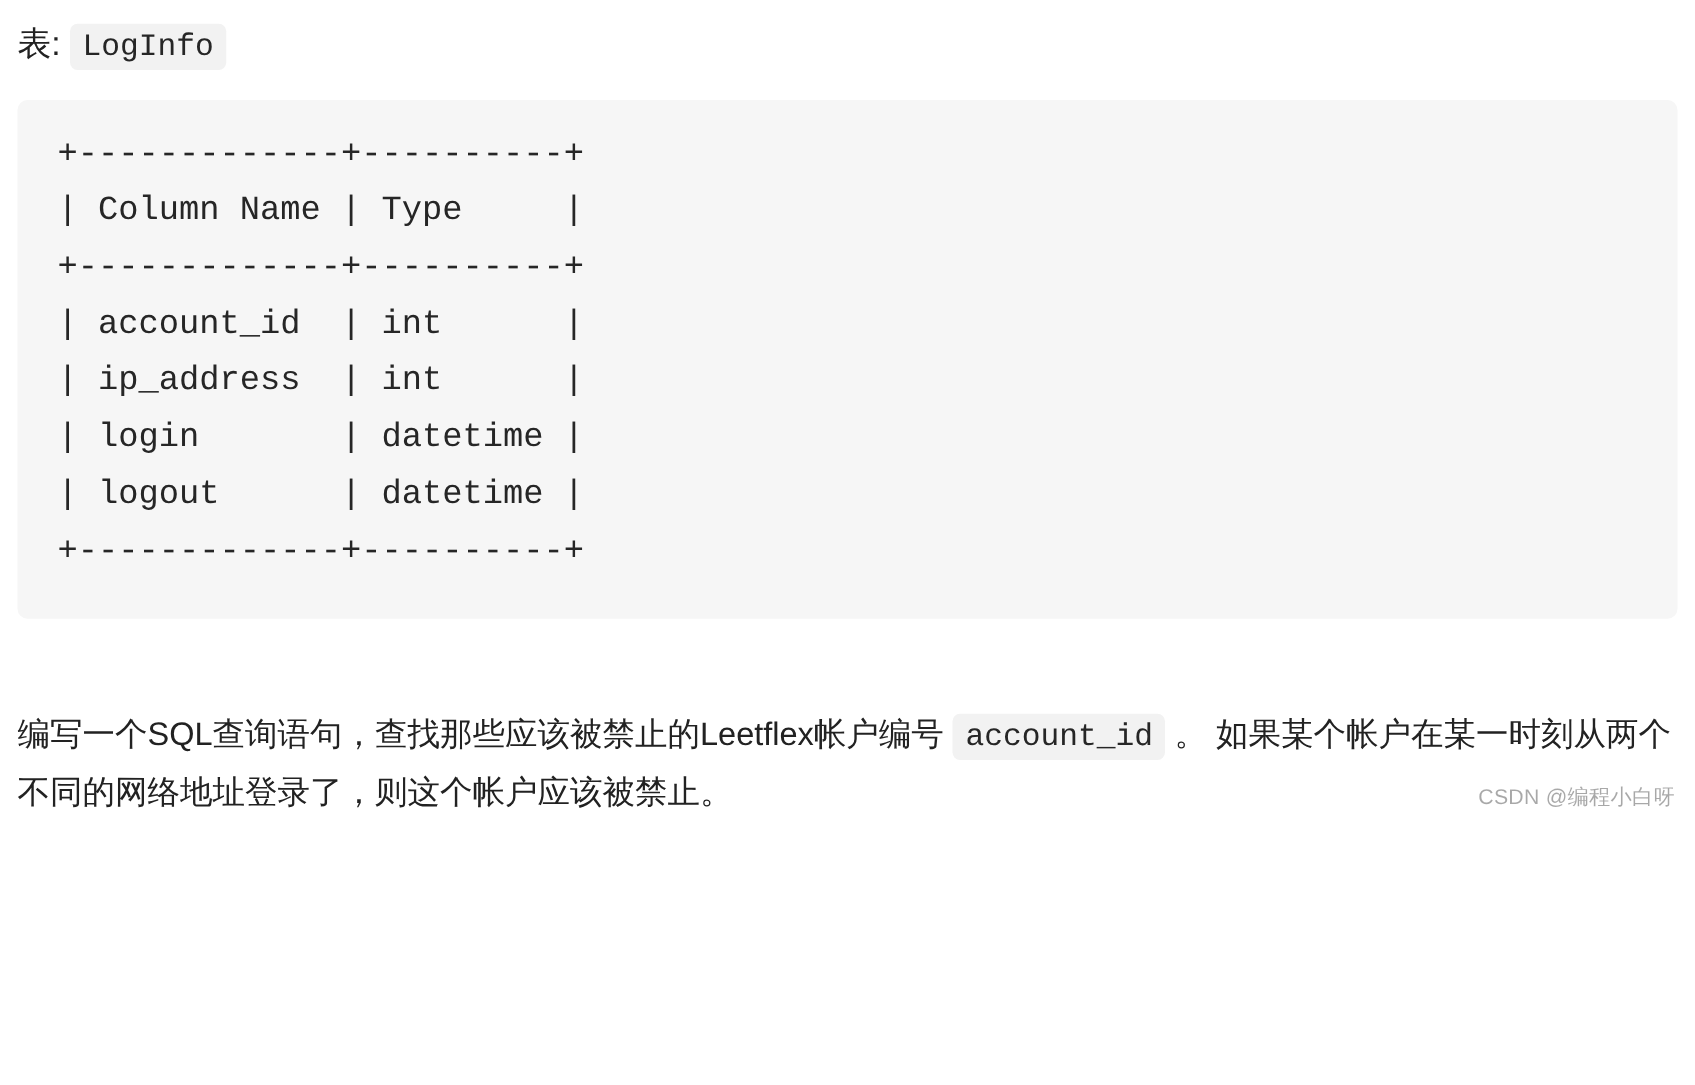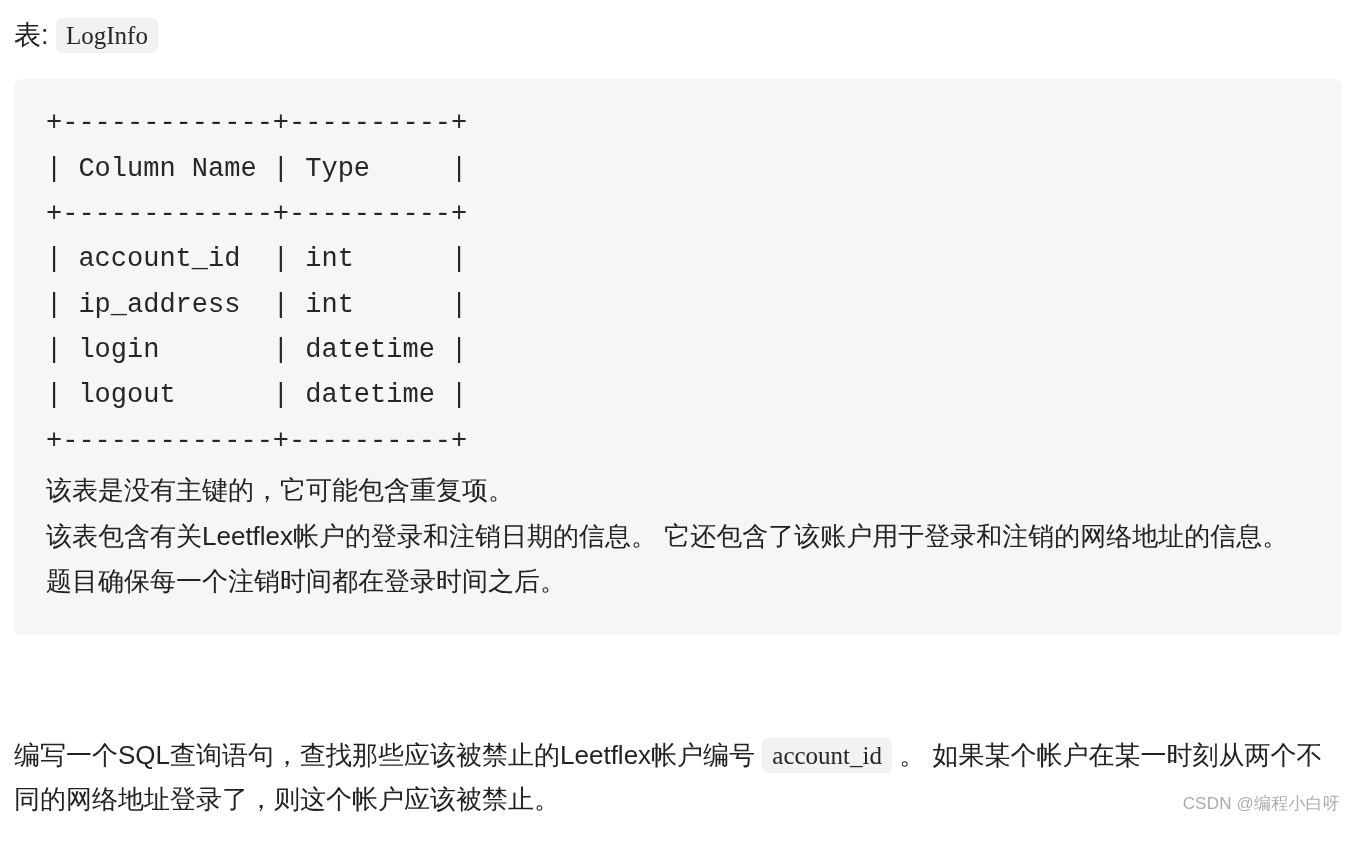--- a/index.html
+++ b/index.html
@@ -12,21 +12,21 @@
     width: 1356px;
     position: relative;
   }
   .title-line {
     font-size: 27px;
     line-height: 1.6;
     margin-bottom: 22px;
     color: #222;
   }
   .inline-code {
-    font-family: Liberation Serif, serif;
+    font-family: Liberation Mono, monospace;
     background: #f2f2f2;
     padding: 4px 10px;
     border-radius: 6px;
     color: #262626;
     font-size: 25px;
   }
   .schema-block {
     background: #f6f6f6;
     border-radius: 8px;
     padding: 22px 32px 30px 32px;
@@ -42,21 +42,21 @@
     white-space: pre;
     color: #262626;
   }
   .schema-desc {
     margin-top: 4px;
     font-size: 26px;
     line-height: 1.75;
     color: #222;
   }
   .question-para {
-    margin-top: 98px;
+    margin-top: 70px;
     font-size: 26px;
     line-height: 1.72;
     color: #222;
   }
   .watermark {
     position: absolute;
     right: 16px;
     bottom: 21px;
     font-size: 17px;
     color: rgba(0,0,0,0.34);
@@ -73,24 +73,19 @@
 
 <div class="schema-block">
   <pre>+-------------+----------+
 | Column Name | Type     |
 +-------------+----------+
 | account_id  | int      |
 | ip_address  | int      |
 | login       | datetime |
 | logout      | datetime |
 +-------------+----------+</pre>
-  <div class="schema-desc">
-    <div>该表是没有主键的，它可能包含重复项。</div>
-    <div>该表包含有关Leetflex帐户的登录和注销日期的信息。 它还包含了该账户用于登录和注销的网络地址的信息。</div>
-    <div>题目确保每一个注销时间都在登录时间之后。</div>
-  </div>
 </div>
 
 <div class="question-para">
   <span>编写一个SQL查询语句，查找那些应该被禁止的Leetflex帐户编号 </span><span class="inline-code">account_id</span><span> 。 如果某个帐户在某一时刻从两个不同的网络地址登录了，则这个帐户应该被禁止。</span>
 </div>
 
 <div class="watermark">CSDN @编程小白呀</div>
 
 </body></html>

